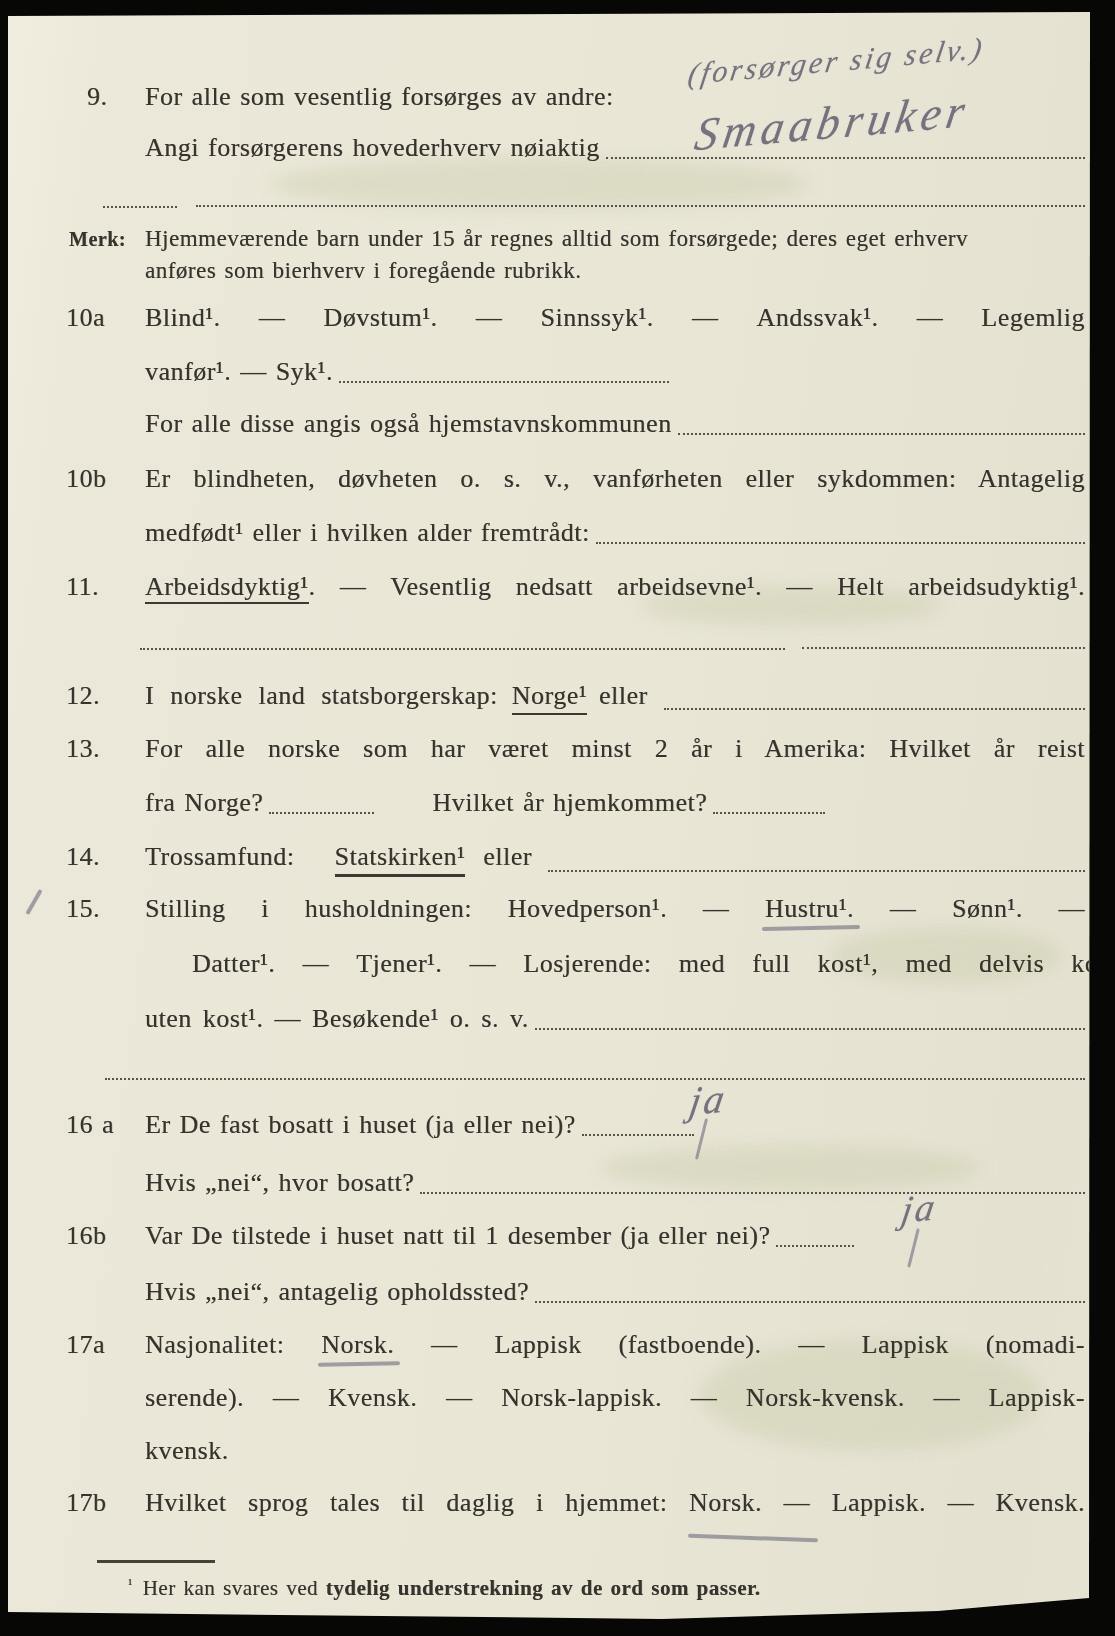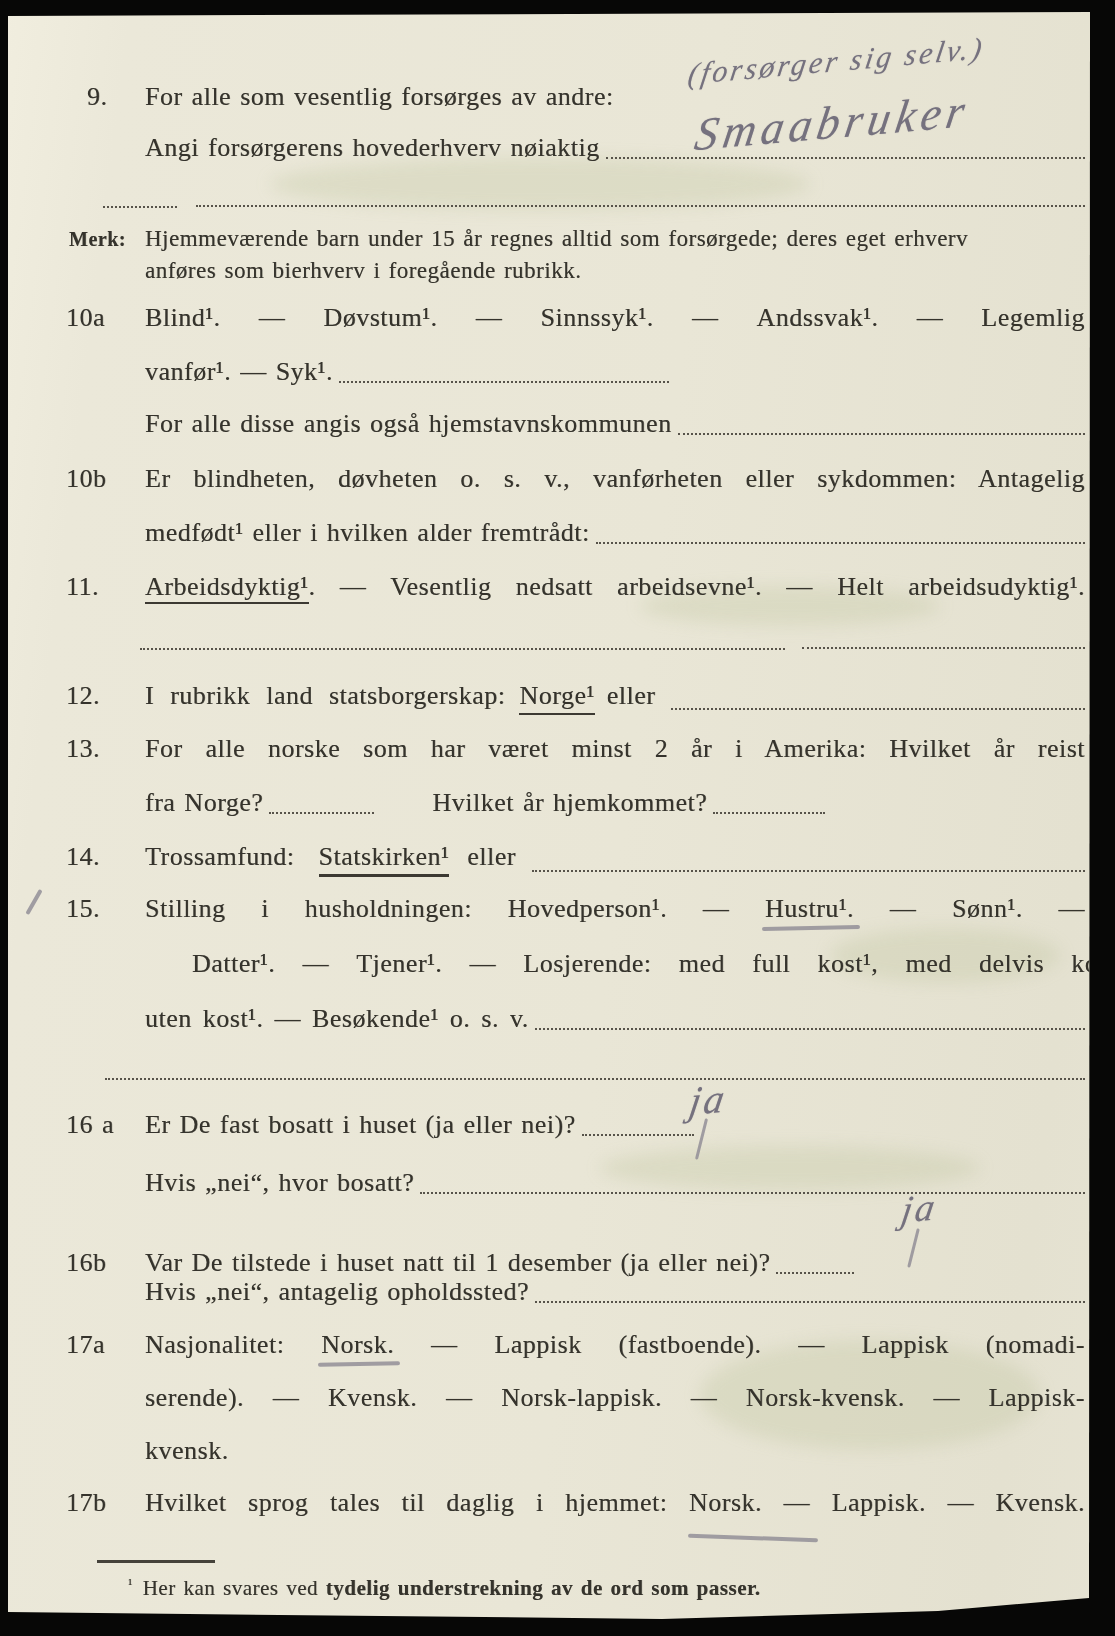--- a/index.html
+++ b/index.html
@@ -21,21 +21,21 @@
   }
   .fx{display:flex;align-items:baseline;}
   .sb{justify-content:space-between;}
   .just{text-align:justify;text-align-last:justify;white-space:normal;}
   .num{position:absolute;left:-79px;width:76px;}
   .n9{left:-58px;}
   .dots{border-bottom:2px dotted #57534a;align-self:flex-end;margin:0 0 5px 6px;height:0;}
   .fill{flex:1 1 auto;}
   .seg{white-space:nowrap;}
   .upr{border-bottom:2.5px solid #3c3932;padding-bottom:1px;}
-  .u2{border-bottom:3.5px solid #3c3932;padding-bottom:1px;}
+  .u2{border-bottom:3.5px solid #3c3932;padding-bottom:1px;margin-left:16px;}
   .pu{position:relative;}
   .pu::after{content:"";position:absolute;left:-3px;right:-6px;bottom:-5px;height:4px;
     background:#8d8994;border-radius:3px;transform:rotate(-1.2deg);opacity:.8;}
   .hw{
     position:absolute;font-style:italic;color:#75717e;white-space:nowrap;
     transform:rotate(-5deg) skewX(-14deg);letter-spacing:3px;
     text-shadow:0 0 1px rgba(117,113,126,.45);
   }
   .merk{font-size:23px;line-height:30px;}
   .merk .num{left:-76px;font-weight:bold;font-size:20px;letter-spacing:.5px;}
@@ -114,21 +114,21 @@
   <div class="row just" style="top:570px;">
     <span class="num">11.</span>
     <span class="upr">Arbeidsdyktig¹</span><span>. — Vesentlig nedsatt arbeidsevne¹. — Helt arbeidsudyktig¹.</span>
   </div>
 
   <div class="sepdots" style="left:140px;top:648px;width:645px;"></div>
   <div class="sepdots" style="left:802px;top:647px;width:283px;"></div>
 
   <div class="row fx" style="top:679px;">
     <span class="num">12.</span>
-    <span class="seg mr1" style="word-spacing:9px;">I  rubrikk  land  statsborgerskap:</span>
+    <span class="seg mr1" style="word-spacing:9px;">I  norske  land  statsborgerskap:</span>
     <span class="seg upr mr2">Norge¹</span>
     <span class="seg mr3">eller</span>
     <span class="dots fill"></span>
   </div>
 
   <div class="row just" style="top:732px;">
     <span class="num">13.</span>
     <span>For alle norske som har været minst 2 år i Amerika:  Hvilket år reist</span>
   </div>
   <div class="row fx" style="top:786px;">
@@ -184,21 +184,21 @@
     <span class="dots" style="width:112px;"></span>
   </div>
   <div class="hw" style="left:690px;top:1076px;font-size:40px;">ja</div>
   <div class="pstroke" style="left:700px;top:1118px;width:3px;height:42px;transform:rotate(14deg);"></div>
 
   <div class="row fx" style="top:1166px;">
     <span class="seg">Hvis „nei“, hvor bosatt?</span>
     <span class="dots fill"></span>
   </div>
 
-  <div class="row fx" style="top:1219px;margin-top:27px;">
+  <div class="row fx" style="top:1219px;">
     <span class="num">16b</span>
     <span class="seg">Var De tilstede i huset natt til 1 desember (ja eller nei)?</span>
     <span class="dots" style="width:78px;"></span>
   </div>
   <div class="hw" style="left:902px;top:1186px;font-size:38px;">ja</div>
   <div class="pstroke" style="left:912px;top:1228px;width:3px;height:40px;transform:rotate(14deg);"></div>
 
   <div class="row fx" style="top:1275px;">
     <span class="seg">Hvis „nei“, antagelig opholdssted?</span>
     <span class="dots fill"></span>

